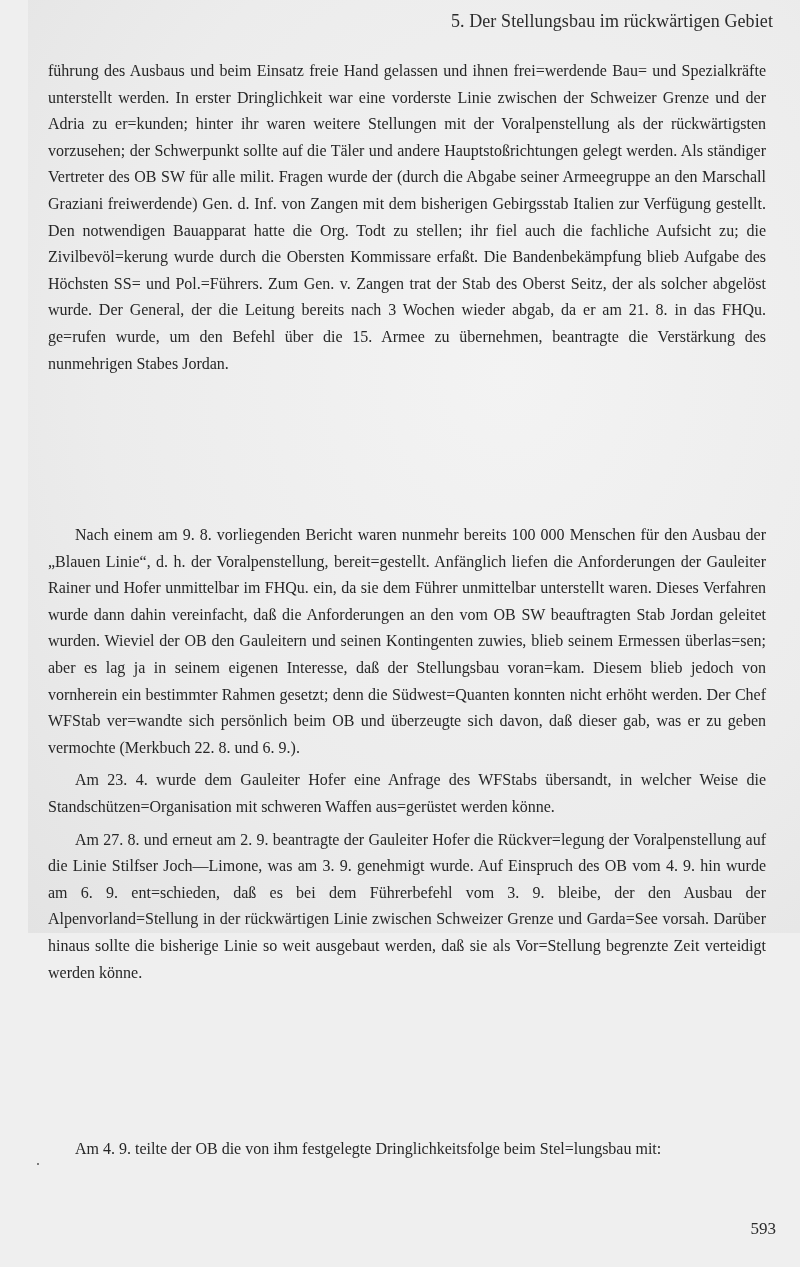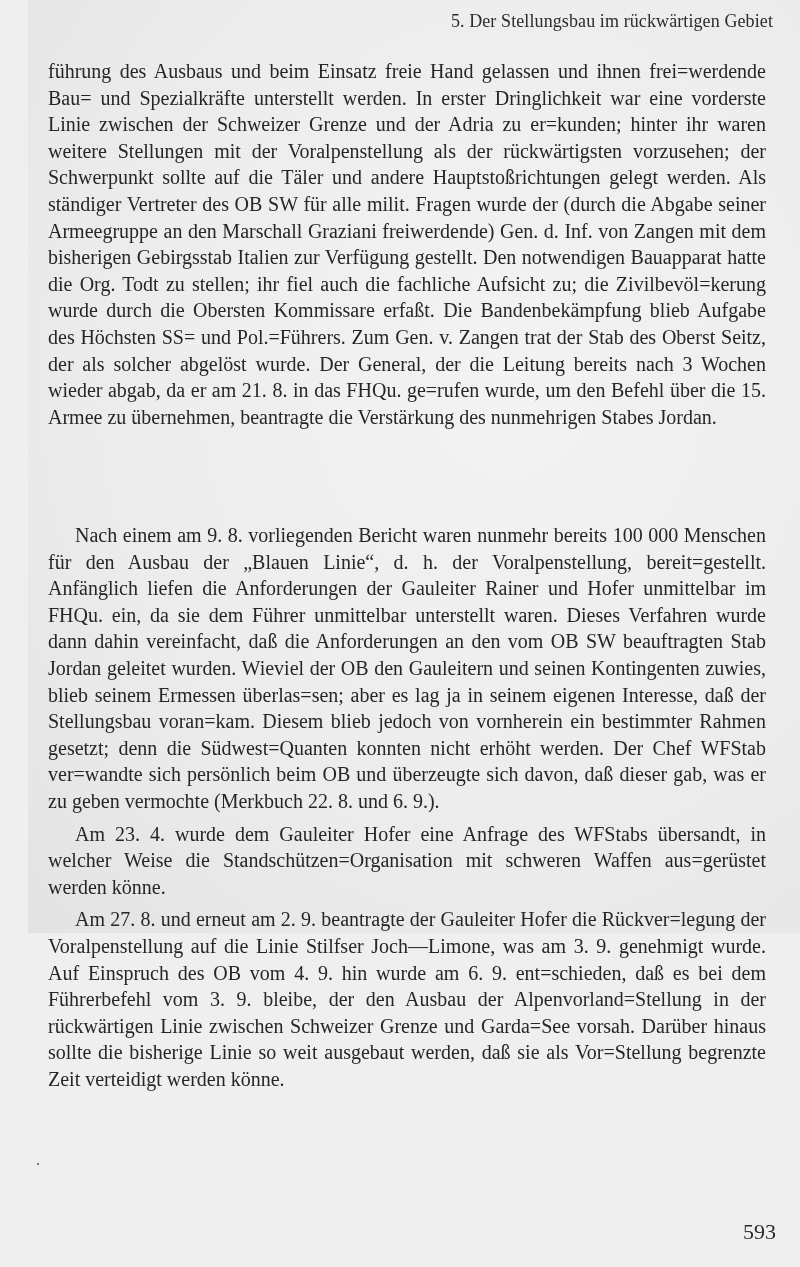--- a/index.html
+++ b/index.html
@@ -28,42 +28,42 @@
       top: 11px;
       right: 55px;
       font-size: 18px;
       letter-spacing: 0.1px;
       color: #2b2b2b;
     }
     .text-block {
       position: absolute;
       left: 20px;
       width: 718px;
-      font-size: 20px;
+      font-size: 16px;
       line-height: 26.6px;
       text-align: justify;
       color: #262626;
     }
     .text-block p {
       margin: 0;
       text-align: justify;
       text-align-last: left;
     }
     .text-block p.indent {
       text-indent: 27px;
       font-family: Liberation Serif, serif;
     }
     #block-1 { top: 58px; }
     #block-2 { top: 522px; }
     #block-3 { top: 1136px; }
     .page-number {
       position: absolute;
       right: 52px;
       top: 1219px;
-      font-size: 22px;
+      font-size: 17px;
       color: #2b2b2b;
     }
     .stray-mark {
       position: absolute;
       left: 9px;
       top: 1163px;
       width: 2px; height: 2px;
       background: #555;
       border-radius: 50%;
     }
@@ -78,17 +78,20 @@
   <div class="text-block" id="block-1">
     <p>führung des Ausbaus und beim Einsatz freie Hand gelassen und ihnen frei=werdende Bau= und Spezialkräfte unterstellt werden. In erster Dringlichkeit war eine vorderste Linie zwischen der Schweizer Grenze und der Adria zu er=kunden; hinter ihr waren weitere Stellungen mit der Voralpenstellung als der rückwärtigsten vorzusehen; der Schwerpunkt sollte auf die Täler und andere Hauptstoßrichtungen gelegt werden. Als ständiger Vertreter des OB SW für alle milit. Fragen wurde der (durch die Abgabe seiner Armeegruppe an den Marschall Graziani freiwerdende) Gen. d. Inf. von Zangen mit dem bisherigen Gebirgsstab Italien zur Verfügung gestellt. Den notwendigen Bauapparat hatte die Org. Todt zu stellen; ihr fiel auch die fachliche Aufsicht zu; die Zivilbevöl=kerung wurde durch die Obersten Kommissare erfaßt. Die Bandenbekämpfung blieb Aufgabe des Höchsten SS= und Pol.=Führers. Zum Gen. v. Zangen trat der Stab des Oberst Seitz, der als solcher abgelöst wurde. Der General, der die Leitung bereits nach 3 Wochen wieder abgab, da er am 21. 8. in das FHQu. ge=rufen wurde, um den Befehl über die 15. Armee zu übernehmen, beantragte die Verstärkung des nunmehrigen Stabes Jordan.</p>
   </div>
 
   <div class="text-block" id="block-2">
     <p class="indent" style="margin-bottom:6px;">Nach einem am 9. 8. vorliegenden Bericht waren nunmehr bereits 100 000 Menschen für den Ausbau der „Blauen Linie“, d. h. der Voralpenstellung, bereit=gestellt. Anfänglich liefen die Anforderungen der Gauleiter Rainer und Hofer unmittelbar im FHQu. ein, da sie dem Führer unmittelbar unterstellt waren. Dieses Verfahren wurde dann dahin vereinfacht, daß die Anforderungen an den vom OB SW beauftragten Stab Jordan geleitet wurden. Wieviel der OB den Gauleitern und seinen Kontingenten zuwies, blieb seinem Ermessen überlas=sen; aber es lag ja in seinem eigenen Interesse, daß der Stellungsbau voran=kam. Diesem blieb jedoch von vornherein ein bestimmter Rahmen gesetzt; denn die Südwest=Quanten konnten nicht erhöht werden. Der Chef WFStab ver=wandte sich persönlich beim OB und überzeugte sich davon, daß dieser gab, was er zu geben vermochte (Merkbuch 22. 8. und 6. 9.).</p>
     <p class="indent" style="margin-bottom:6px;">Am 23. 4. wurde dem Gauleiter Hofer eine Anfrage des WFStabs übersandt, in welcher Weise die Standschützen=Organisation mit schweren Waffen aus=gerüstet werden könne.</p>
     <p class="indent">Am 27. 8. und erneut am 2. 9. beantragte der Gauleiter Hofer die Rückver=legung der Voralpenstellung auf die Linie Stilfser Joch—Limone, was am 3. 9. genehmigt wurde. Auf Einspruch des OB vom 4. 9. hin wurde am 6. 9. ent=schieden, daß es bei dem Führerbefehl vom 3. 9. bleibe, der den Ausbau der Alpenvorland=Stellung in der rückwärtigen Linie zwischen Schweizer Grenze und Garda=See vorsah. Darüber hinaus sollte die bisherige Linie so weit ausgebaut werden, daß sie als Vor=Stellung begrenzte Zeit verteidigt werden könne.</p>
   </div>
 
+  <div class="text-block" id="block-3">
+    <p class="indent">Am 4. 9. teilte der OB die von ihm festgelegte Dringlichkeitsfolge beim Stel=lungsbau mit:</p>
+  </div>
 
   <div class="stray-mark"></div>
 
   <div class="page-number">593</div>
 </div>
 
 </body></html>

